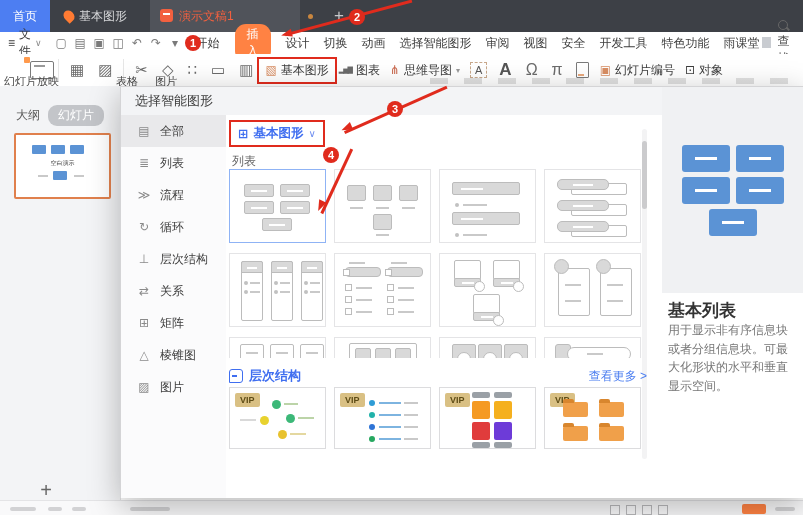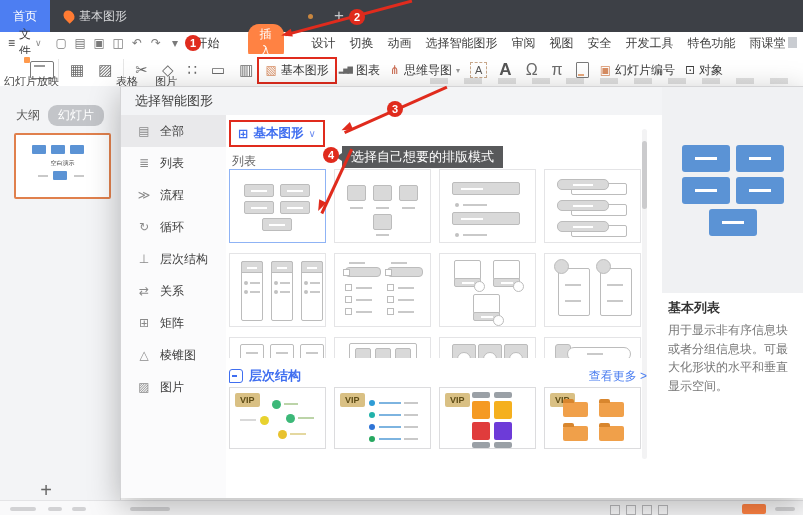--- a/index.html
+++ b/index.html
@@ -19,21 +19,21 @@
   .mod-dot{position:absolute;left:308px;top:14px;width:5px;height:5px;border-radius:50%;background:#c9863f;}
   .tab-new{position:absolute;left:326px;top:4px;width:26px;height:24px;color:#c7c8ca;font-size:17px;line-height:24px;text-align:center;}
 
   
   .menubar{position:absolute;left:0;top:32px;width:803px;height:22px;background:#fff;border-bottom:1px solid #ececec;
     display:flex;align-items:center;font-size:12px;color:#3c3c3c;}
   .menubar .grp{display:flex;align-items:center;padding:0 4px;}
   .mfile{padding:0 6px 0 8px;display:flex;align-items:center;gap:4px;color:#3c3c3c;}
   .qicon{width:19px;text-align:center;color:#7a7a7a;font-size:12px;}
   .mitem{padding:0 7px;white-space:nowrap;}
-  .pill-insert{background:#ff8243;color:#fff;border-radius:11px;padding:2px 12px;margin:0 21px;}
+  .pill-insert{background:#ff8243;color:#fff;border-radius:11px;padding:2px 12px;margin:0 8px;}
   .ykt-badge{display:inline-block;width:9px;height:11px;background:#c9ccd1;margin-left:2px;vertical-align:-1px;}
   .mright{margin-left:auto;display:flex;align-items:center;gap:14px;padding-right:14px;color:#4a4a4a;}
   .mag{display:inline-block;width:8px;height:8px;border:1.5px solid #666;border-radius:50%;position:relative;margin-right:3px;}
   .mag:after{content:"";position:absolute;left:7px;top:7px;width:4px;height:1.5px;background:#666;transform:rotate(45deg);}
   .cloud{display:inline-block;width:13px;height:8px;background:#9aa0a6;border-radius:6px;margin-right:4px;position:relative;}
 
   
   .toolbar{position:absolute;left:0;top:54px;width:803px;height:32px;background:#fff;border-bottom:1px solid #e8e8e8;
     display:flex;align-items:center;font-size:12px;color:#474747;}
   .ticon{font-size:15px;color:#6b6b6b;padding:0 7px;white-space:nowrap;}
@@ -104,21 +104,21 @@
     padding:2px 5px;border-radius:2px;}
   .vd{position:absolute;border-radius:50%;}
   .csq{position:absolute;width:18px;height:18px;border-radius:2px;}
   .cpill{position:absolute;width:18px;height:6px;background:#9aa0a6;border-radius:2px;}
   .folder{position:absolute;width:25px;height:15px;background:#f0a04a;border-radius:2px;}
   .folder:before{content:"";position:absolute;left:0;top:-3px;width:11px;height:4px;background:#d8862e;border-radius:2px 2px 0 0;}
   .dlg-right{position:absolute;left:541px;top:0;width:142px;height:411px;background:#fff;}
   .preview{position:absolute;left:0;top:0;width:142px;height:206px;background:#f0f1f3;}
   .pb{position:absolute;width:48px;height:27px;background:#5b93d5;border-radius:3px;}
   .pb i{display:block;width:22px;height:3px;background:#fff;margin:12px auto 0;}
-  .pv-title{position:absolute;left:6px;top:212px;font-size:13px;font-weight:bold;color:#333;}
+  .pv-title{position:absolute;left:6px;top:212px;font-size:17px;font-weight:bold;color:#333;}
   .pv-desc{position:absolute;left:6px;top:234px;width:130px;font-size:12px;color:#777;line-height:1.55;}
 
   
   .rline{position:absolute;height:2.5px;background:#e02b1d;transform-origin:0 50%;z-index:44;}
   .rhead{position:absolute;width:0;height:0;border-top:4.5px solid transparent;border-bottom:4.5px solid transparent;
     border-right:11px solid #e02b1d;z-index:44;}
   .badge{position:absolute;width:16px;height:16px;border-radius:50%;background:#e02b1d;color:#fff;
     font-size:11px;font-weight:bold;text-align:center;line-height:16px;z-index:46;}
   .tooltip{position:absolute;left:342px;top:146px;height:22px;background:#58595b;color:#fff;font-size:13px;
     line-height:22px;padding:0 9px;z-index:43;white-space:nowrap;}
@@ -138,20 +138,21 @@
   .wm-latin{position:absolute;left:58px;top:42px;font-size:9px;font-weight:bold;color:#2f66cc;letter-spacing:1px;}
 </style>
 </head>
 <body>
 
 <div class="screen">
 
   <div class="tabbar">
     <div class="tab-home">首页</div>
     <div class="tab-docer"><span class="flame"></span><span>基本图形</span></div>
+    <div class="tab-doc"><span class="doc-ico"></span><span>演示文稿1</span></div>
     <div class="mod-dot"></div>
     <div class="tab-new">+</div>
   </div>
 
   <div class="menubar">
     <div class="mfile">
       <span>≡</span>
       <span>文件</span>
       <span style="font-size:9px;color:#8a8a8a">∨</span>
     </div>
@@ -553,16 +554,15 @@
   <div class="rline" style="left:412px;top:0;width:131px;transform:rotate(165deg)"></div>
   <div class="rhead" style="left:281px;top:30px;transform:rotate(-15deg)"></div>
   <div class="rline" style="left:447px;top:86px;width:112px;transform:rotate(156deg)"></div>
   <div class="rhead" style="left:341px;top:124px;transform:rotate(-24deg)"></div>
   <div class="rline" style="left:352px;top:148px;width:71px;transform:rotate(115deg)"></div>
   <div class="rhead" style="left:315px;top:202px;transform:rotate(-65deg)"></div>
   <div class="badge" style="left:185px;top:35px">1</div>
   <div class="badge" style="left:349px;top:9px">2</div>
   <div class="badge" style="left:387px;top:101px">3</div>
   <div class="badge" style="left:323px;top:147px">4</div>
-  <div class="tooltip">选择自己想要的排版模式</div>
 
 
 </div>
 
 </body></html>

